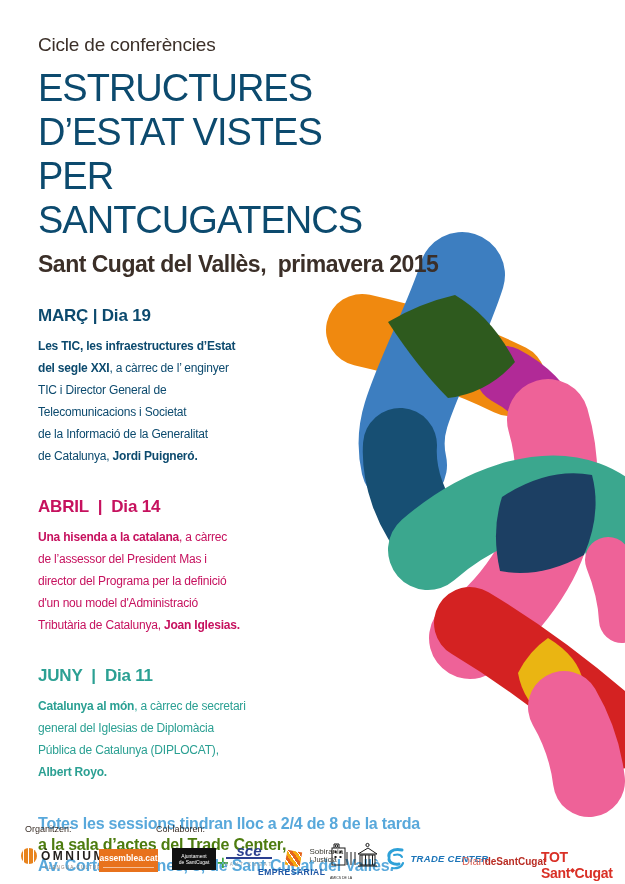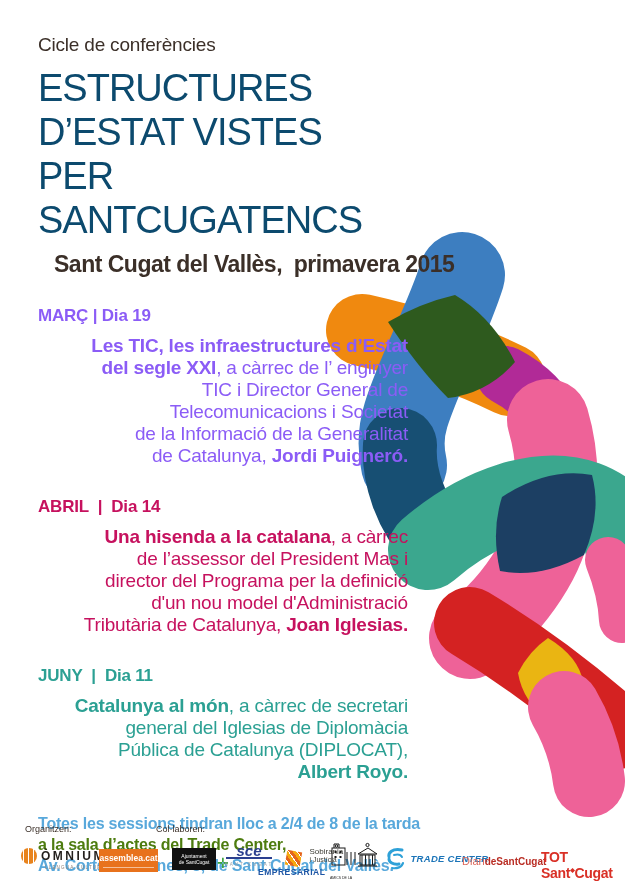--- a/index.html
+++ b/index.html
@@ -5,24 +5,24 @@
   html,body{margin:0;padding:0;}
   body{
     width:625px;height:884px;position:relative;overflow:hidden;
     background:#ffffff;font-family:"Liberation Sans", sans-serif;
     -webkit-font-smoothing:antialiased;
   }
   .helix{position:absolute;left:320px;top:215px;width:305px;height:669px;z-index:1;}
   .content{position:absolute;left:38px;top:34px;width:370px;z-index:2;}
   .kicker{font-size:19px;color:#3b2f28;margin:0 0 10px 0;letter-spacing:-0.2px;}
   .title{font-size:38px;line-height:44px;color:#2aa39b;letter-spacing:-1px;margin:0 0 9px 0;font-weight:400;}
-  .subtitle{font-size:23px;font-weight:700;color:#3b2f28;margin:0 0 28px 16px;letter-spacing:-0.5px;white-space:pre;}
+  .subtitle{font-size:23px;font-weight:700;color:#3b2f28;margin:0 0 28px 0;letter-spacing:-0.5px;white-space:pre;}
   .session{margin:0 0 30px 0;}
   .session .heading{font-size:17px;font-weight:700;margin:0 0 9px 0;white-space:pre;letter-spacing:-0.2px;}
-  .session .line{font-size:19px;line-height:22px;letter-spacing:-0.2px;white-space:pre;text-align:right;}
+  .session .line{font-size:12px;line-height:22px;letter-spacing:-0.2px;white-space:pre;}
   .session .b{font-weight:700;}
   .footer-note{margin-top:2px;}
   .footer-note .line{font-size:16px;line-height:21px;font-weight:700;color:#58a8db;letter-spacing:-0.2px;white-space:pre;}
   
   .credits{position:absolute;left:0;top:818px;width:625px;height:66px;z-index:3;}
   .credits-label{position:absolute;font-size:9px;color:#3b2f28;}
   .logo{position:absolute;}
   
   .omnium-circle{display:inline-block;width:16px;height:16px;border-radius:50%;
     background:repeating-linear-gradient(90deg,#e8831d 0 2px,#ffffff 2px 3px,#e8831d 3px 5px);
@@ -88,21 +88,21 @@
   <path d="M 228,423 Q 259,442 263,467 Q 258,494 231,507 Q 203,488 198,458 Q 209,436 228,423 Z" stroke="none" fill="#eab512"></path>
 
   <path d="M 244,492 C 258,516 266,541 269,566" fill="none" stroke-width="72" stroke-linecap="round" stroke="#ee6298"></path>
 </svg>
 
 <div class="content">
   <div class="kicker">Cicle de conferències</div>
   <h1 class="title" id="title" style="color: #0c4a6e;"><span>ESTRUCTURES</span><br><span>D’ESTAT VISTES</span><br><span>PER SANTCUGATENCS</span></h1>
   <div class="subtitle">Sant Cugat del Vallès,  primavera 2015</div>
   <div id="sessions">
-      <div class="session" style="color: #8b5cf6;">
+      <div class="session" style="color: #0c4a6e;">
         <div class="heading">MARÇ | Dia 19</div>
         <div class="line"><span class="b">Les TIC, les infraestructures d’Estat</span></div>
         <div class="line"><span class="b">del segle XXI</span><span>, a càrrec de l’ enginyer</span></div>
         <div class="line"><span>TIC i Director General de</span></div>
         <div class="line"><span>Telecomunicacions i Societat</span></div>
         <div class="line"><span>de la Informació de la Generalitat</span></div>
         <div class="line"><span>de Catalunya, </span><span class="b">Jordi Puigneró.</span></div>
       </div>
       <div class="session" style="color: rgb(198, 17, 94);">
         <div class="heading">ABRIL  |  Dia 14</div>

